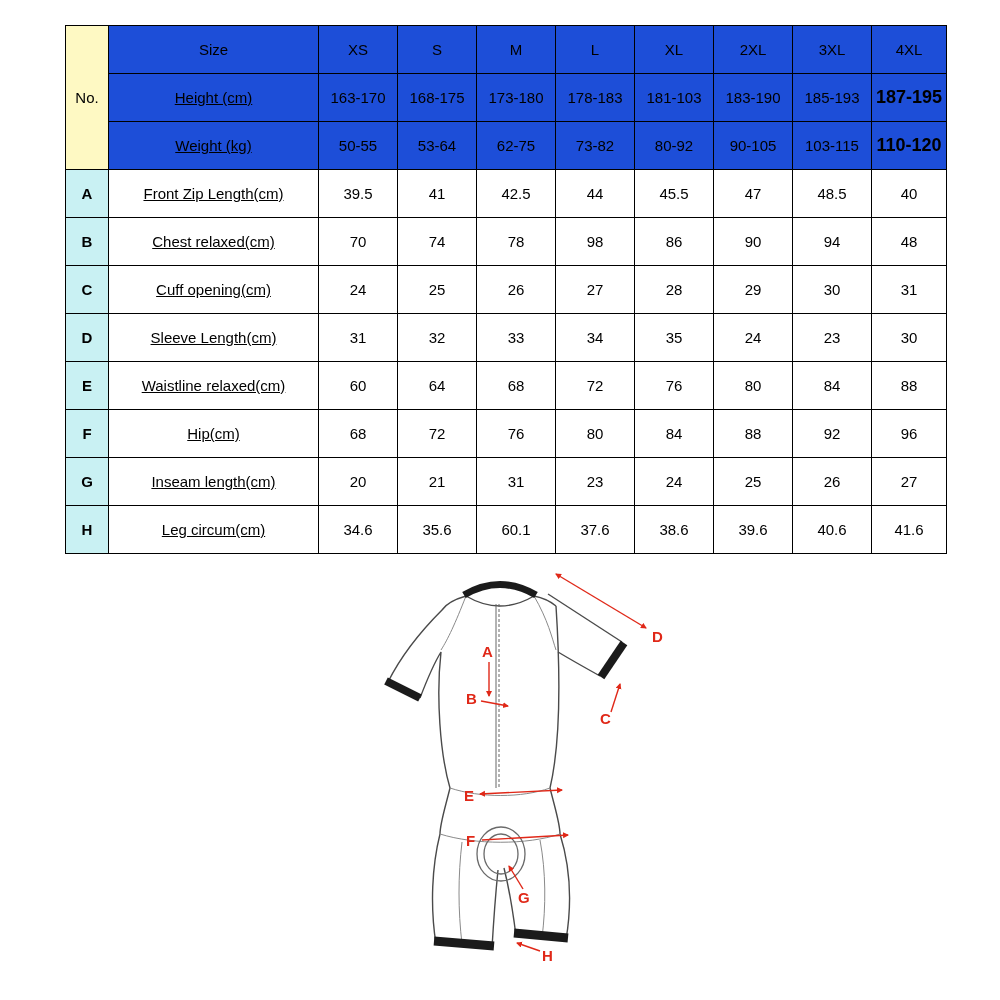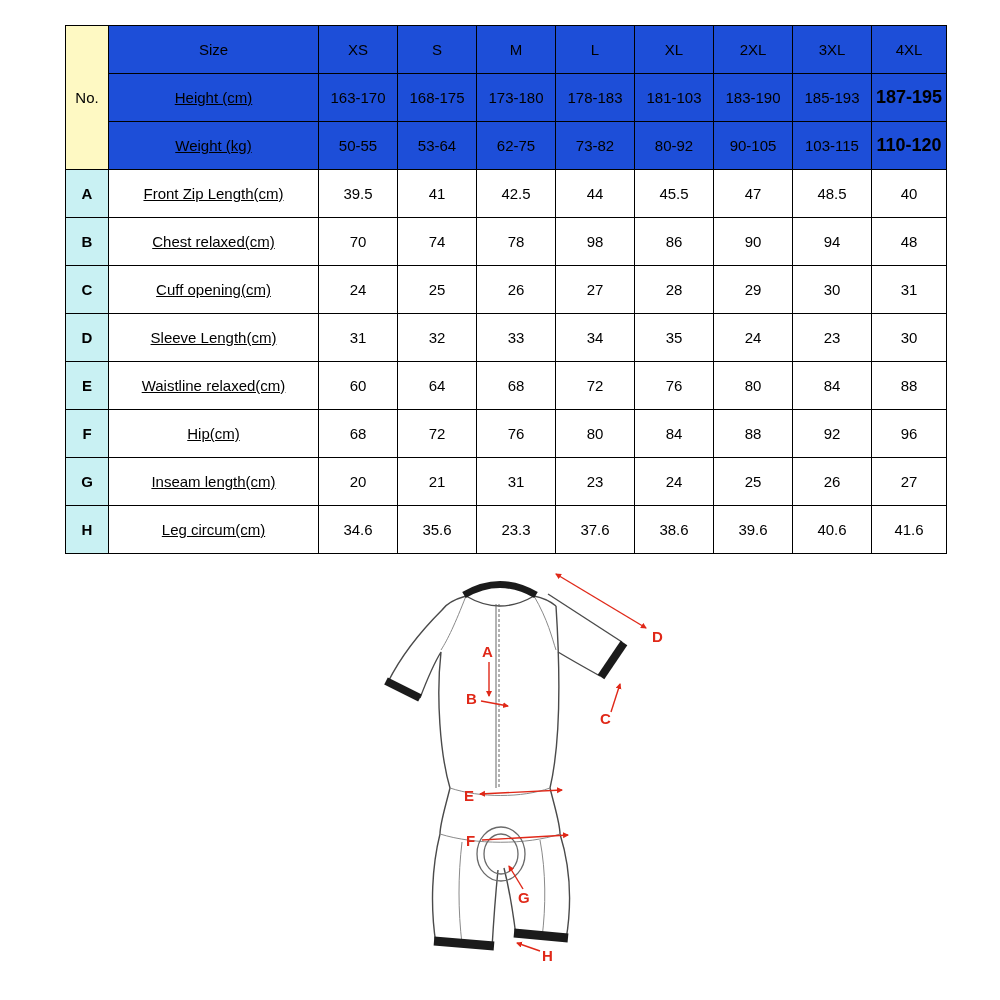--- a/index.html
+++ b/index.html
@@ -167,21 +167,21 @@
           <td class="val">24</td>
           <td class="val">25</td>
           <td class="val">26</td>
           <td class="val">27</td>
         </tr>
         <tr>
           <td class="letter">H</td>
           <td class="rowlab">Leg circum(cm)</td>
           <td class="val">34.6</td>
           <td class="val">35.6</td>
-          <td class="val">23.3</td>
+          <td class="val">60.1</td>
           <td class="val">37.6</td>
           <td class="val">38.6</td>
           <td class="val">39.6</td>
           <td class="val">40.6</td>
           <td class="val">41.6</td>
         </tr>
       </tbody>
   </table>
 </div>
 

